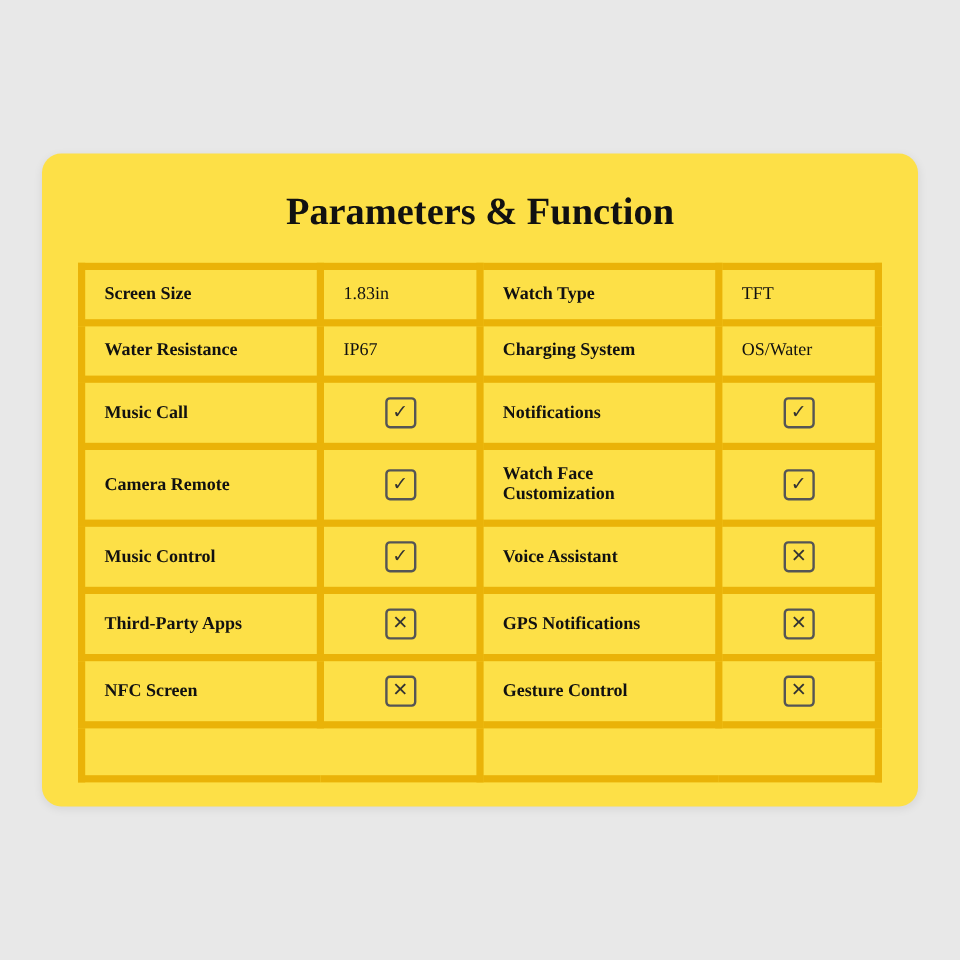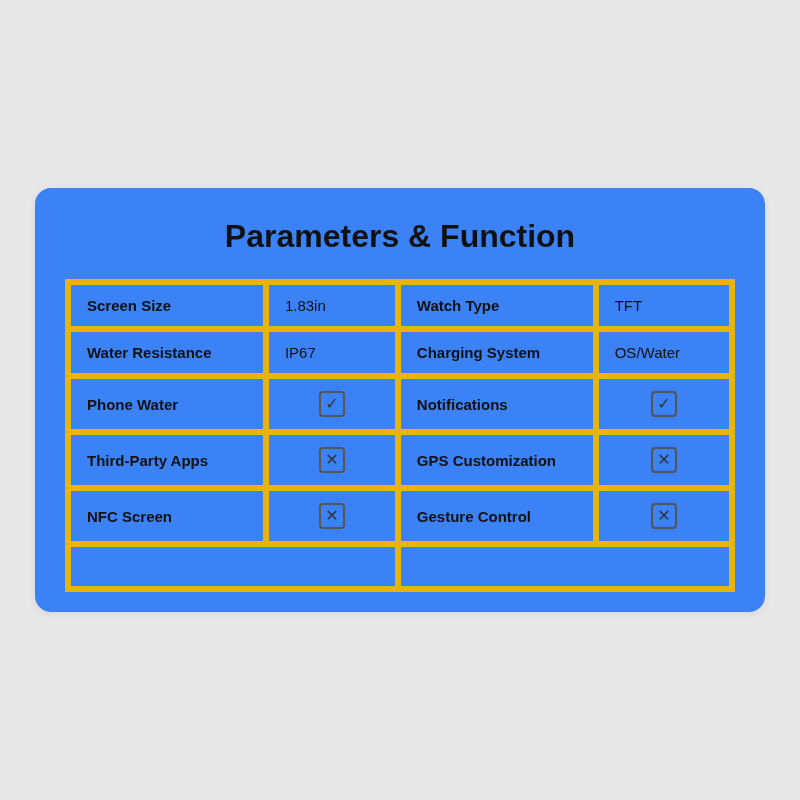--- a/index.html
+++ b/index.html
@@ -6,25 +6,26 @@
     body {
       background-color: #e8e8e8;
       display: flex;
       justify-content: center;
       align-items: center;
       width: 800px;
       height: 800px;
       font-family: Arial, sans-serif;
     }
     .card {
-      background: #3b82f6;
+      background: #fde047;
       border-radius: 16px;
       padding: 30px 30px 20px 30px;
       width: 730px;
       box-shadow: 0 2px 8px rgba(0,0,0,0.08);
+      font-family: Liberation Serif, serif;
     }
     .page-title {
       text-align: center;
       font-size: 32px;
       font-weight: 800;
       color: #111;
       margin-bottom: 24px;
     }
     table {
       width: 100%;
@@ -84,29 +85,41 @@
       <td class="label">Watch Type</td>
       <td class="value">TFT</td>
     </tr>
         <tr>
       <td class="label">Water Resistance</td>
       <td class="value">IP67</td>
       <td class="label">Charging System</td>
       <td class="value">OS/Water</td>
     </tr>
         <tr>
-      <td class="label">Phone Water</td>
+      <td class="label">Music Call</td>
       <td class="check-cell"><span class="check-yes">✓</span></td>
       <td class="label">Notifications</td>
       <td class="check-cell"><span class="check-yes">✓</span></td>
     </tr>
         <tr>
+      <td class="label">Camera Remote</td>
+      <td class="check-cell"><span class="check-yes">✓</span></td>
+      <td class="label">Watch Face Customization</td>
+      <td class="check-cell"><span class="check-yes">✓</span></td>
+    </tr>
+        <tr>
+      <td class="label">Music Control</td>
+      <td class="check-cell"><span class="check-yes">✓</span></td>
+      <td class="label">Voice Assistant</td>
+      <td class="check-cell"><span class="check-no">✕</span></td>
+    </tr>
+        <tr>
       <td class="label">Third-Party Apps</td>
       <td class="check-cell"><span class="check-no">✕</span></td>
-      <td class="label">GPS Customization</td>
+      <td class="label">GPS Notifications</td>
       <td class="check-cell"><span class="check-no">✕</span></td>
     </tr>
         <tr>
       <td class="label">NFC Screen</td>
       <td class="check-cell"><span class="check-no">✕</span></td>
       <td class="label">Gesture Control</td>
       <td class="check-cell"><span class="check-no">✕</span></td>
     </tr>
         <tr>
   <td colspan="2" style="height:45px;"></td>

